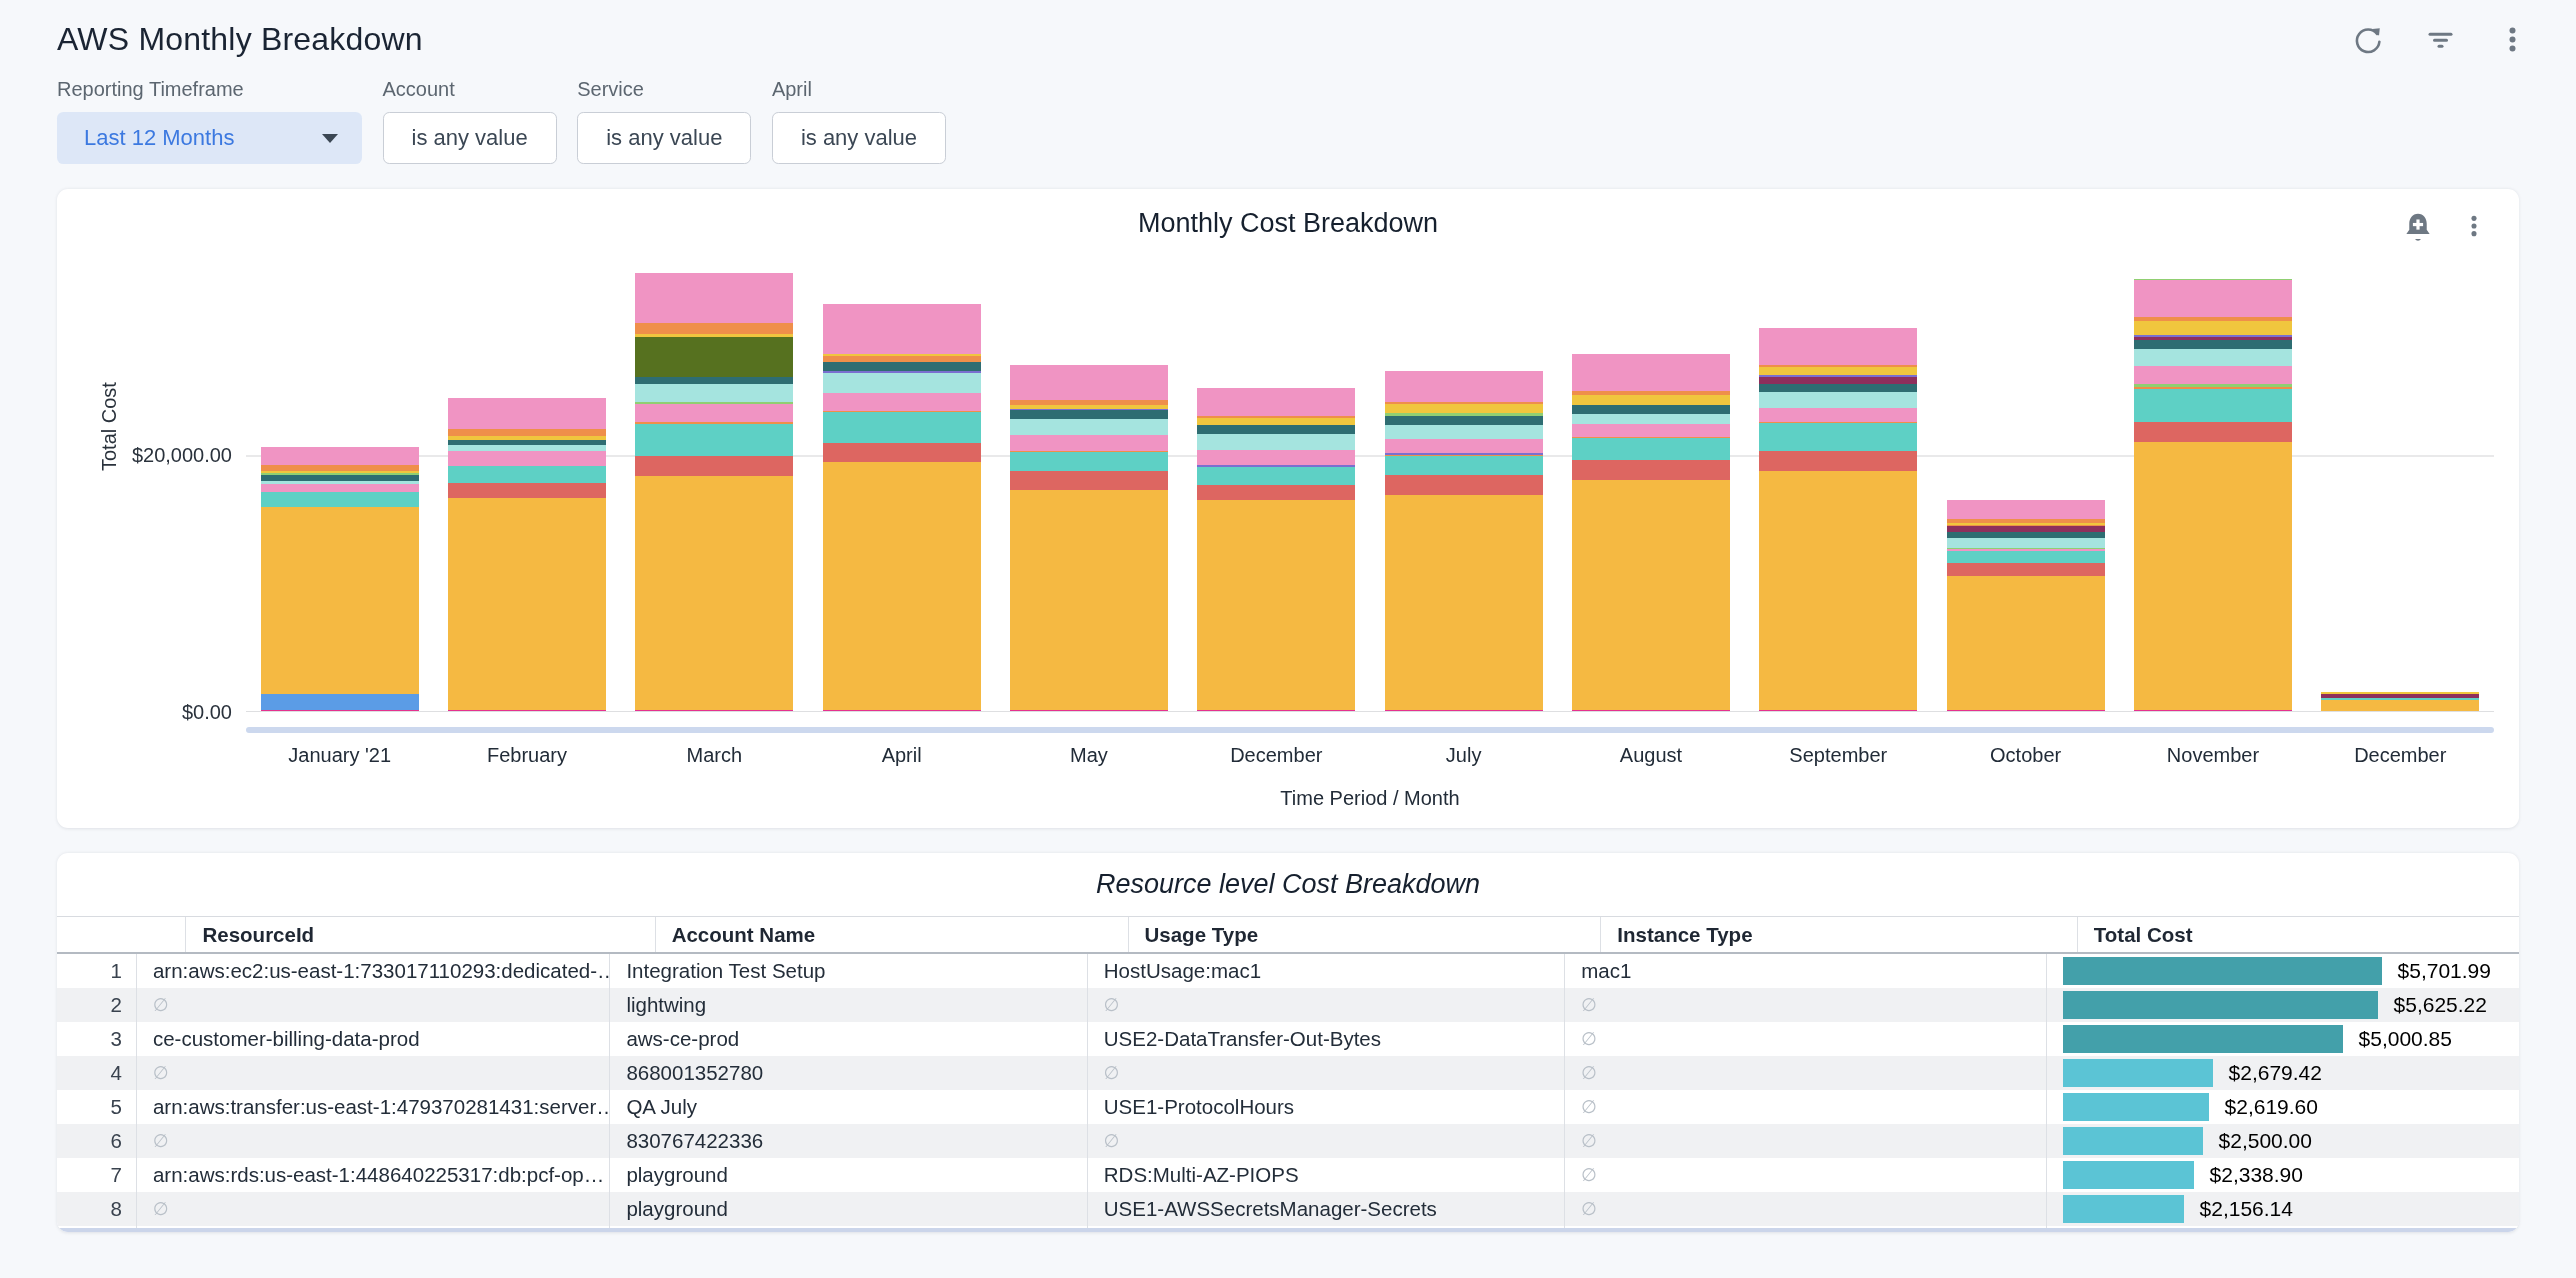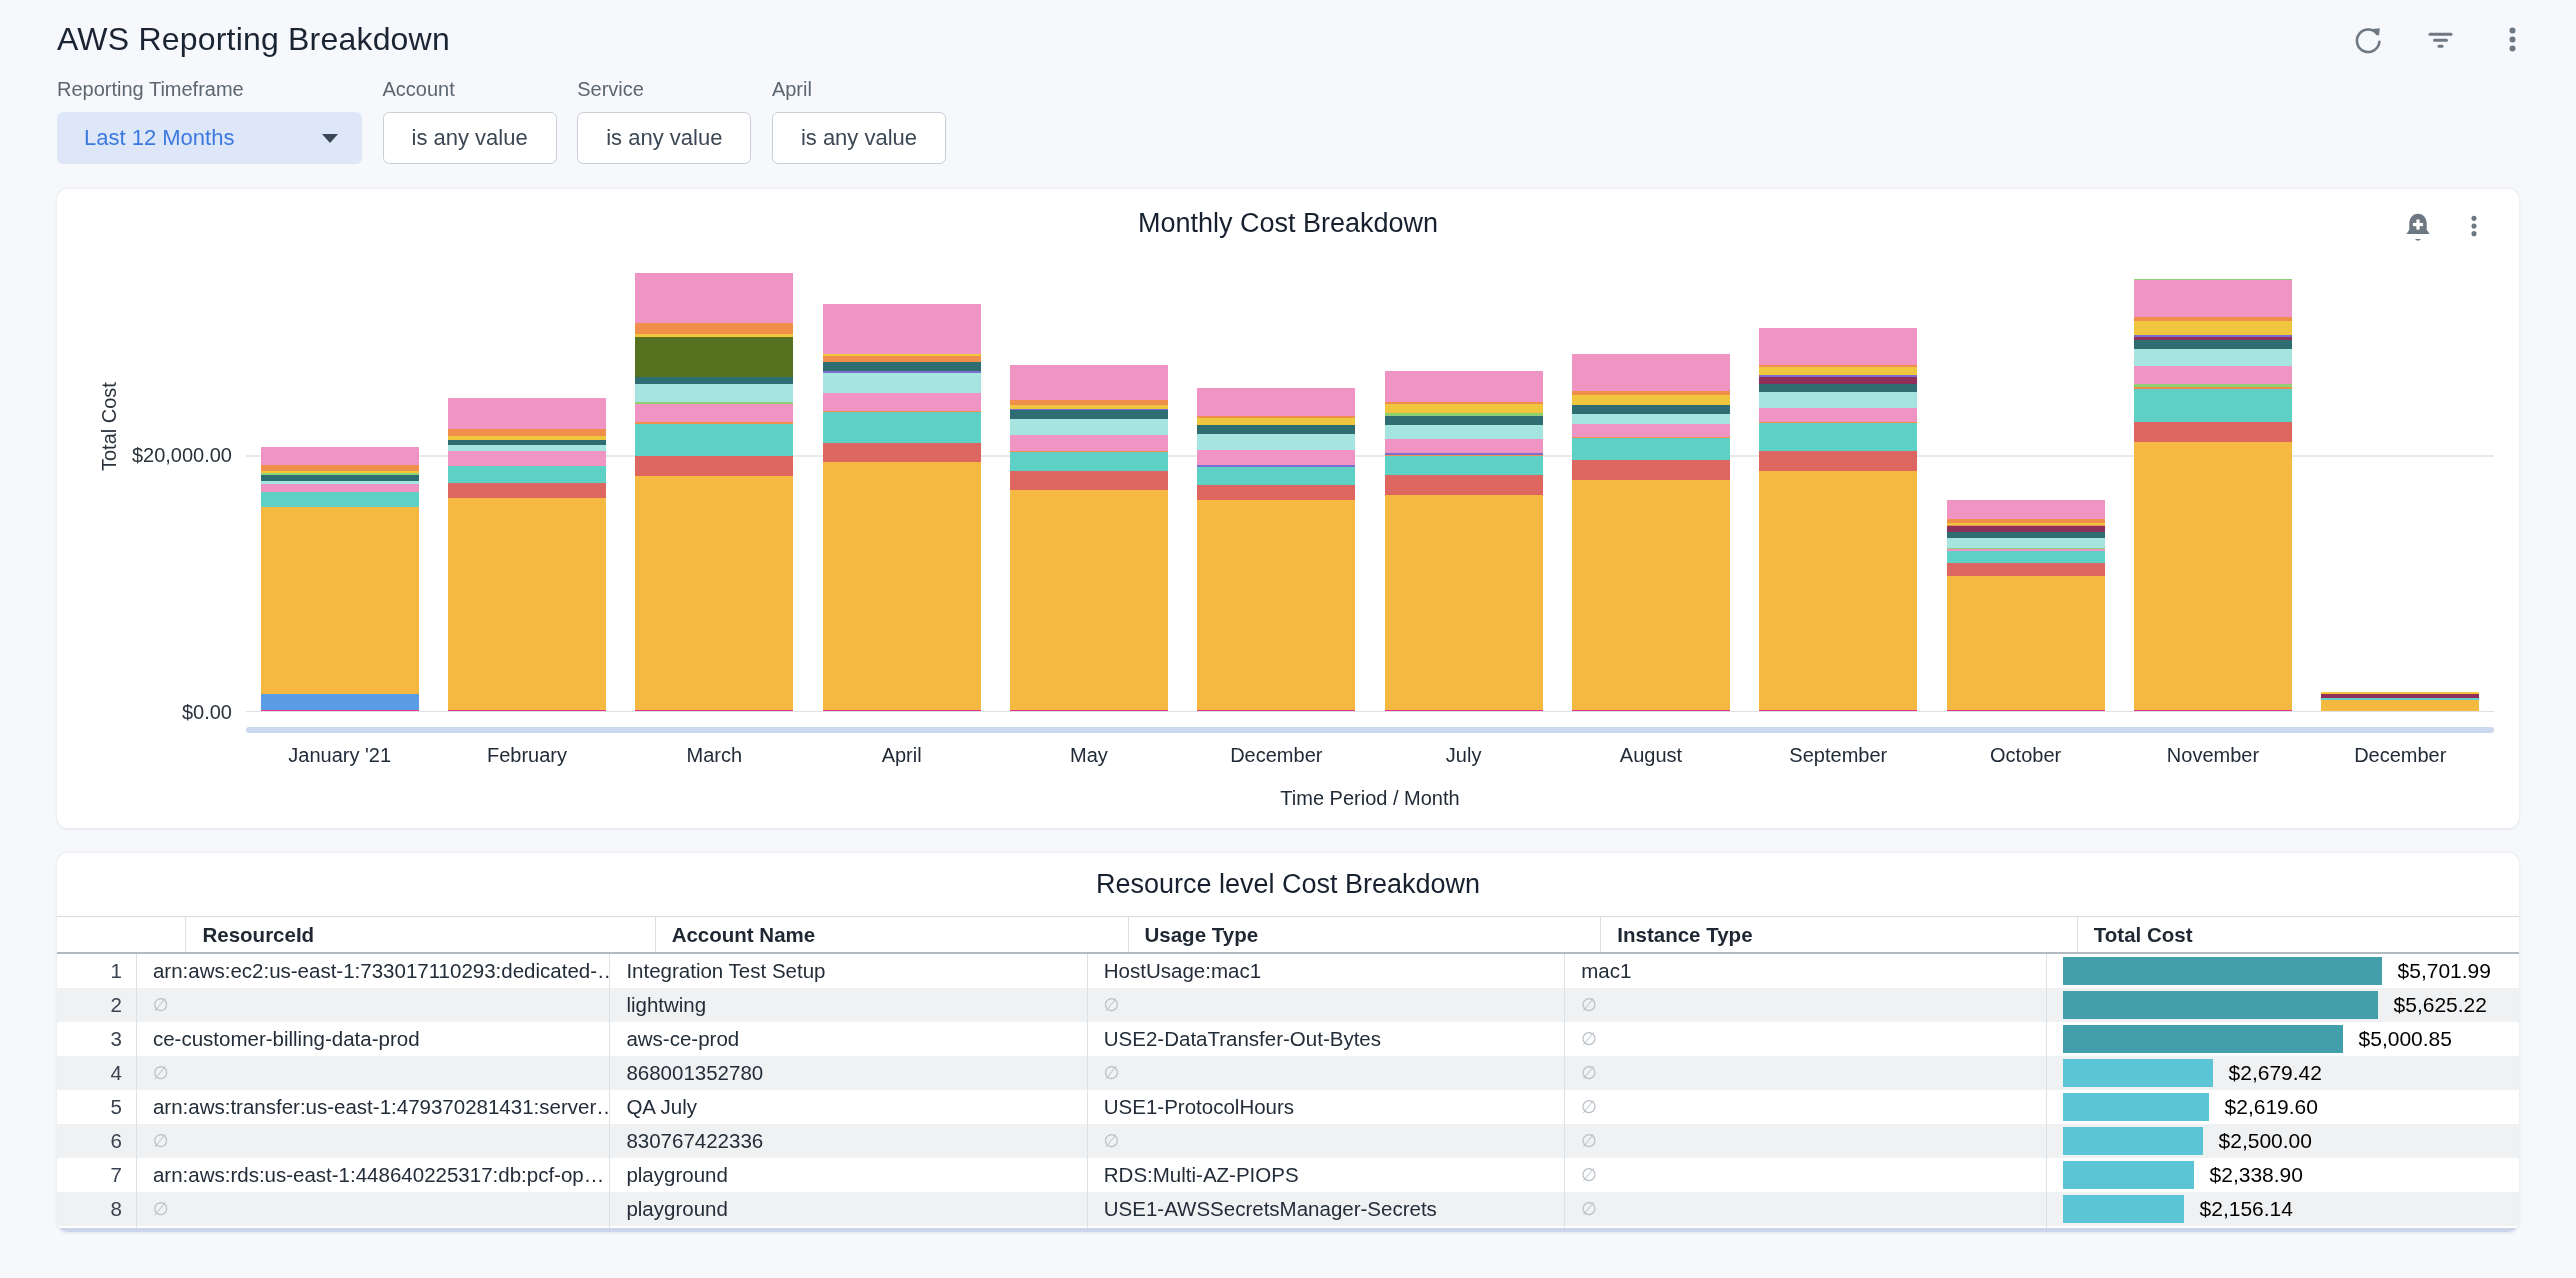--- a/index.html
+++ b/index.html
@@ -62,21 +62,21 @@
   .stacked-bar { width: 158px; display: flex; flex-direction: column-reverse; }
   .seg { width: 100%; }
   .ytick { position: absolute; right: calc(100% + 14px); transform: translateY(-50%); font-size: 20px; color: #2a323c; white-space: nowrap; }
   .hscrollbar { height: 6.3px; border-radius: 3.2px; background: #ccd8ee; margin-top: 15px; }
   .x-labels { display: flex; margin-top: 10.3px; }
   .x-label { flex: 1; text-align: center; font-size: 20px; color: #222c38; }
   .x-axis-title { text-align: center; font-size: 20px; color: #222c38; margin-top: 20px; }
 
   
   .table-card { height: 379px; overflow: hidden; }
-  .table-card .card-head { height: 63px; }
+  .table-card .card-head { height: 63px; font-style: italic; }
   .table-wrap { position: relative; }
   .trow { display: flex; align-items: center; height: 34px; background: #ffffff; }
   .trow.alt { background: #f0f1f3; }
   .trow.header-row {
     height: 38px; background: #ffffff; border-top: 0.8px solid #d8dbe0;
     border-bottom: 2.4px solid #b4bac2; font-weight: 700;
   }
   .tcell { height: 100%; display: flex; align-items: center; padding-left: 16px; overflow: hidden; white-space: nowrap; font-size: 20.5px; color: #232d39; border-left: 0.8px solid #dde0e5; }
   .header-row .tcell { font-size: 20.5px; color: #1f2733; margin-left: 27px; }
   .col-num { width: 80px; justify-content: flex-end; padding: 0 14px 0 0; border-left: none; color: #39424e; }
@@ -94,21 +94,21 @@
   .table-hscroll { position: absolute; left: 0; right: 0; bottom: 0; height: 4px; background: #cbd5ea; }
 
   
   .gicon { stroke: #6e7883; fill: none; stroke-width: 3.5; stroke-linecap: round; }
   .gicon-fill { fill: #6e7883; stroke: none; }
 </style>
 </head>
 <body>
 
 <div class="page-header">
-  <div class="page-title">AWS Reporting Breakdown</div>
+  <div class="page-title">AWS Monthly Breakdown</div>
   <div class="header-icons">
     <div class="icon-btn">
       <svg width="33" height="33" viewBox="0 0 44 44">
         <path class="gicon" d="M33.5 14.5 A15 15 0 1 0 36.5 25"></path>
         <path class="gicon-fill" d="M27 8 l10 -1 l-1 10 z"></path>
       </svg>
     </div>
     <div class="icon-btn">
       <svg width="33" height="33" viewBox="0 0 44 44">
         <rect class="gicon-fill" x="6" y="13" width="32" height="4" rx="2"></rect>

